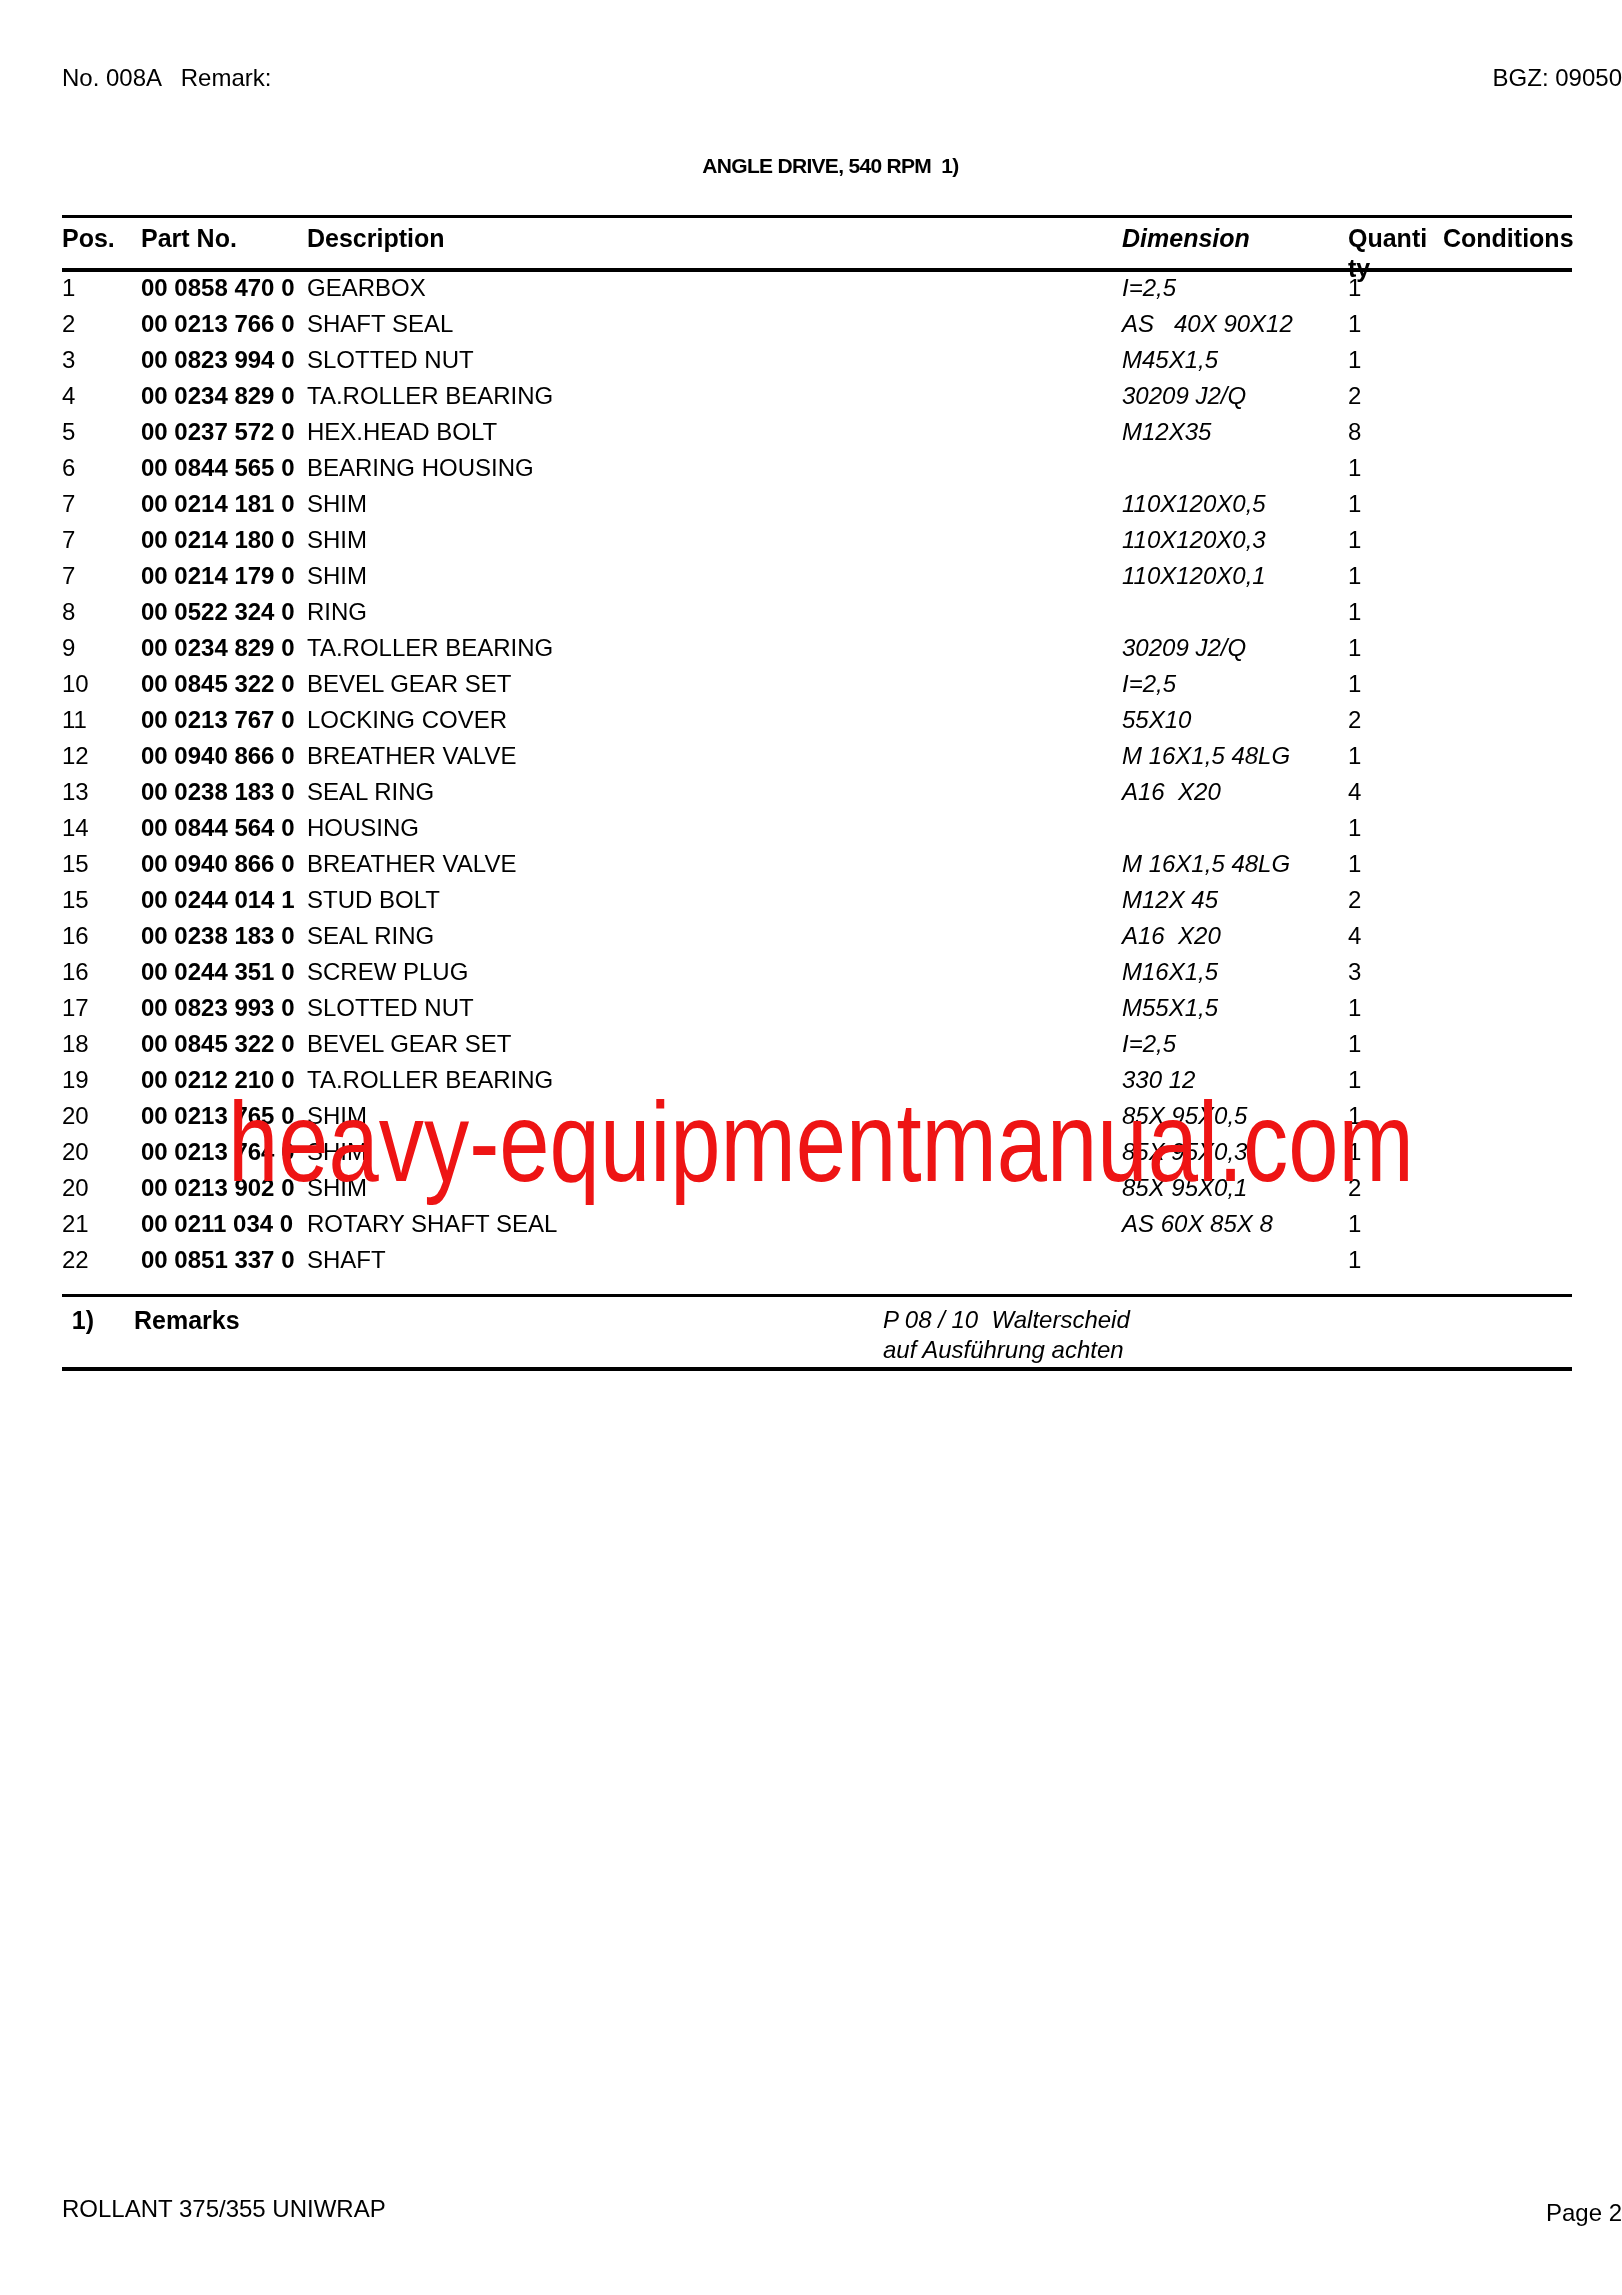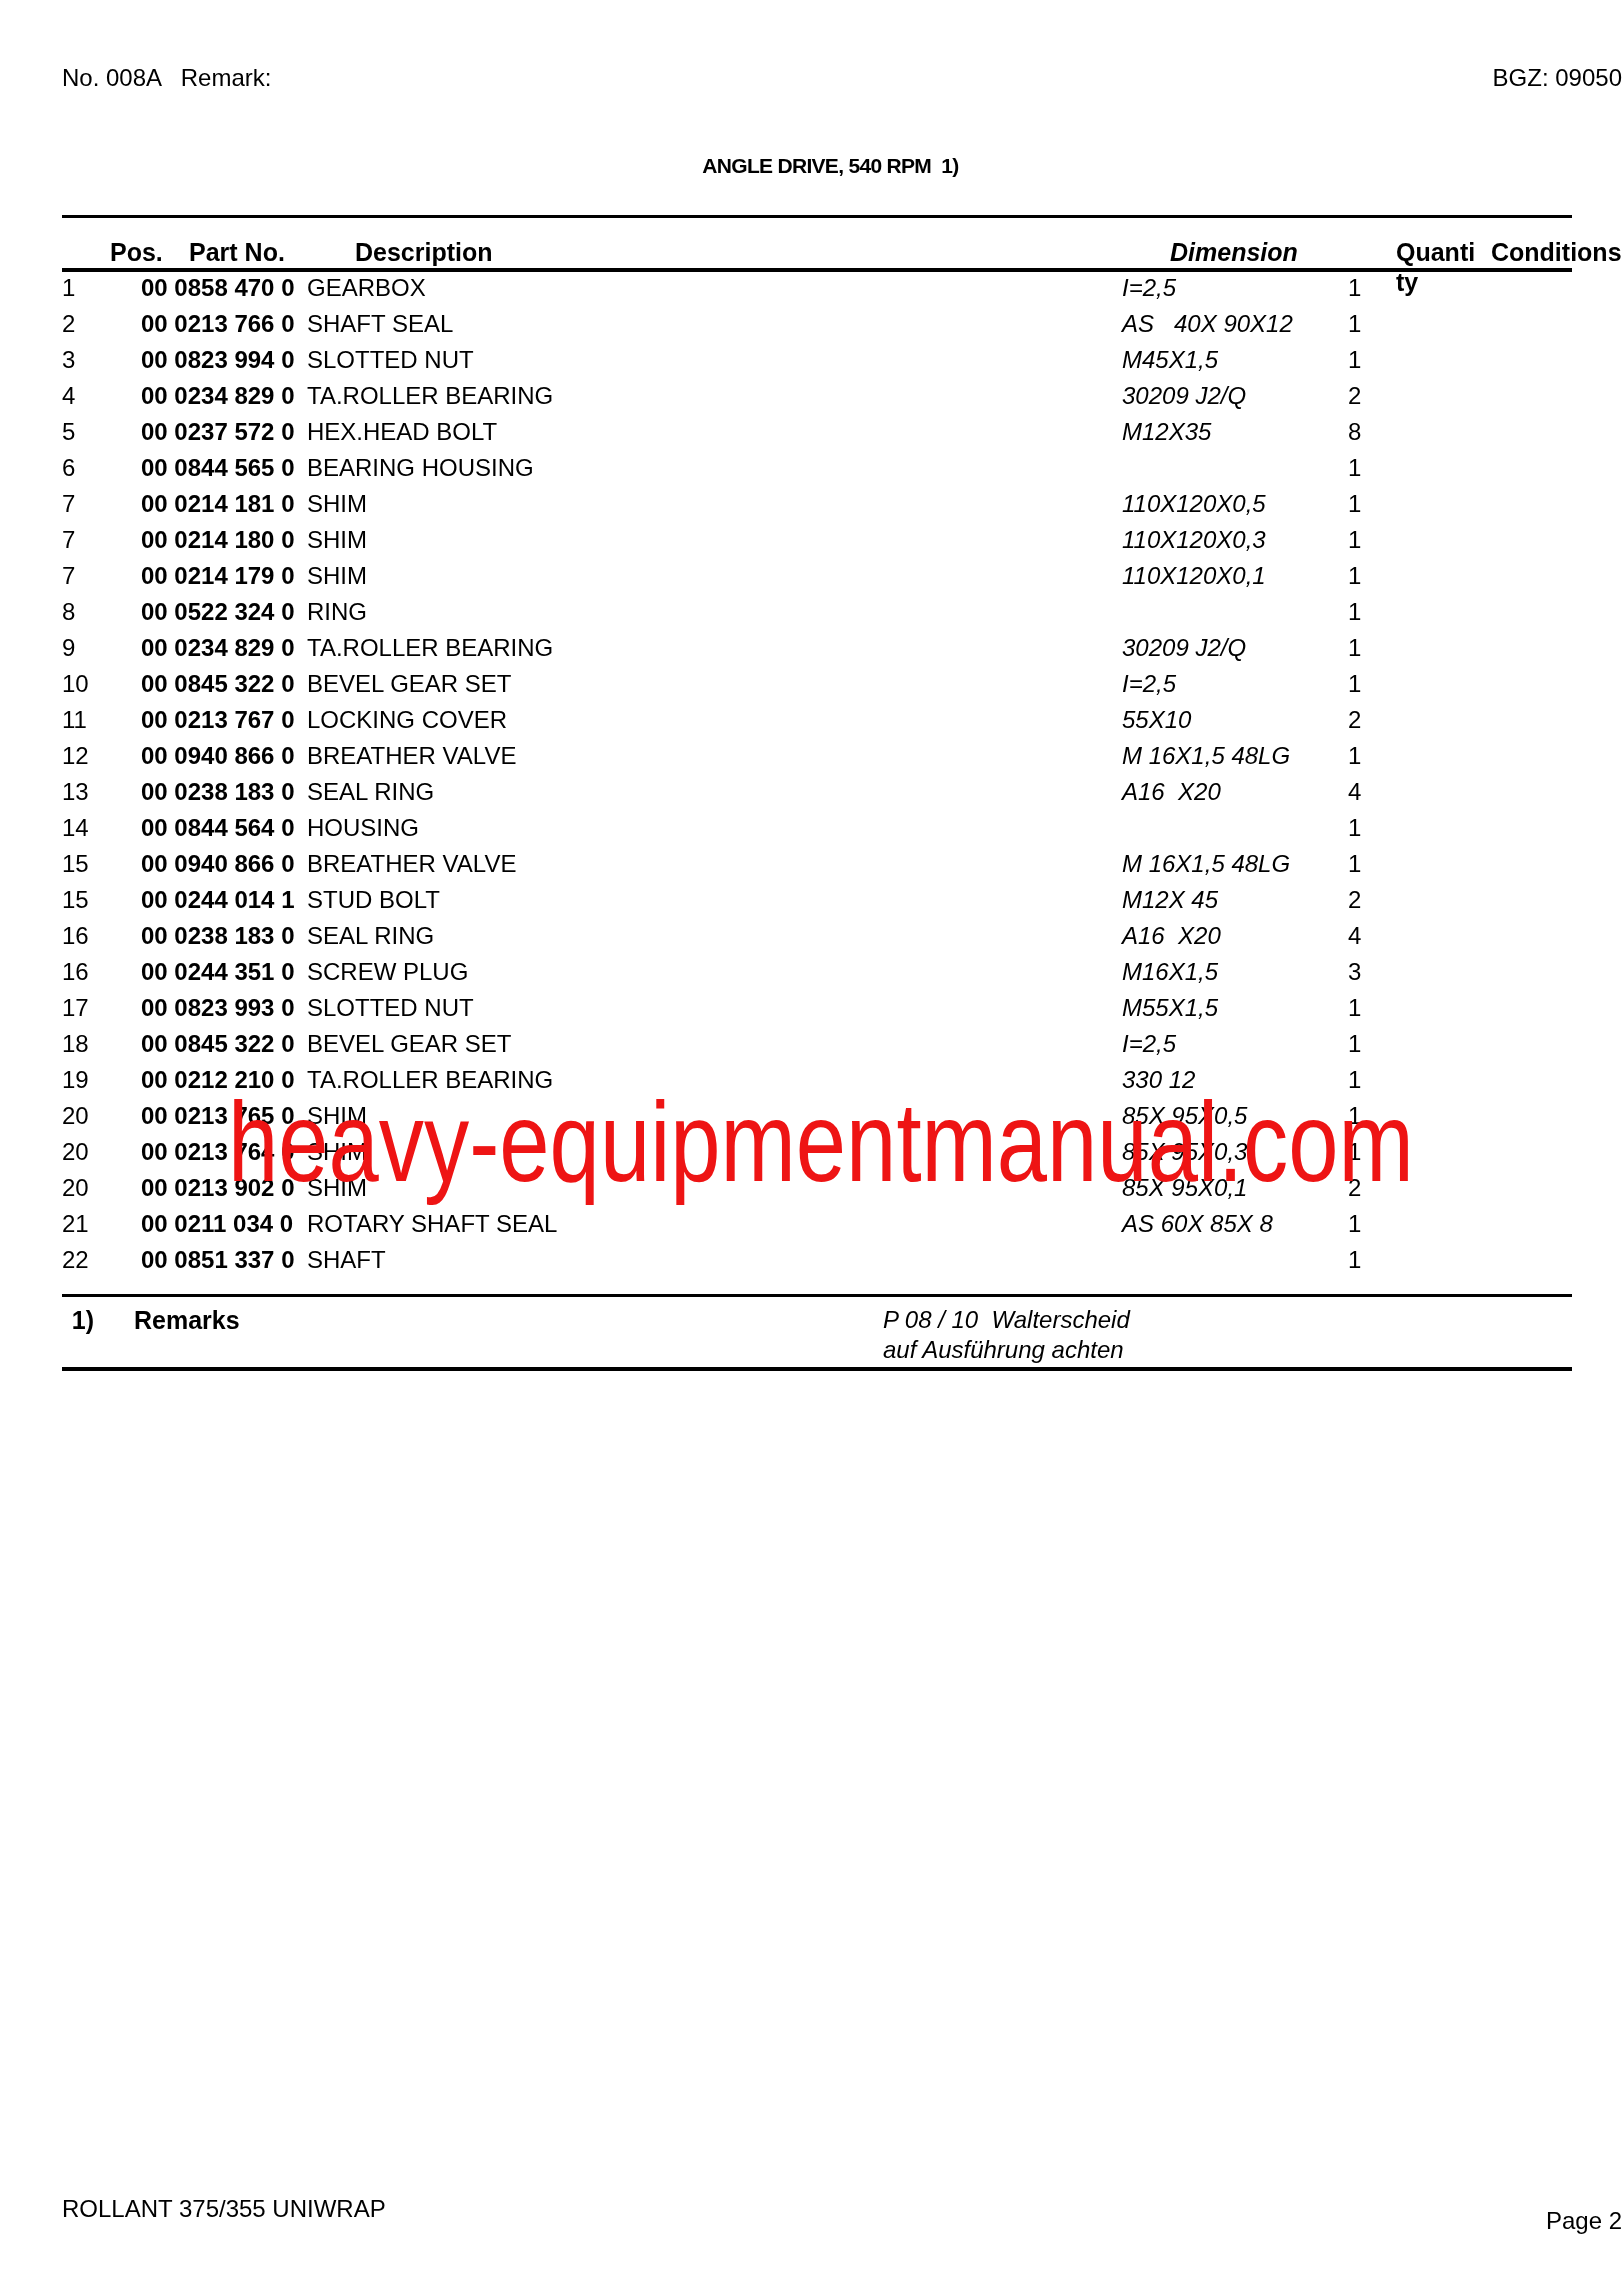--- a/index.html
+++ b/index.html
@@ -19,21 +19,21 @@
   .pagehead .right{position:absolute;right:0;top:0;}
   
   .title{
     position:absolute;top:154px;left:0;width:100%;
     text-align:center;font-size:21px;font-weight:bold;letter-spacing:-0.7px;
   }
   
   .ptable{position:absolute;left:62px;top:215px;width:1510px;}
   .hr{height:3.3px;background:#000;}
   .thead{position:relative;height:50px;font-weight:bold;font-size:25px;}
-  .hcell{position:absolute;top:20px;line-height:29.4px;white-space:pre;margin-left:48px;}
+  .hcell{position:absolute;top:6px;line-height:29.4px;white-space:pre;}
   .c-pos{left:0;}
   .c-part{left:79px;}
   .c-desc{left:245px;}
   .c-dim{left:1060px;font-style:italic;}
   .c-qty{left:1286px;width:79px;}
   .c-cond{left:1381px;}
   .tbody{position:relative;}
   .trow{position:relative;height:36px;}
   .tcell{position:absolute;top:2.6px;line-height:27.5px;font-size:24px;white-space:pre;}
   .tcell.c-part{font-weight:bold;}
@@ -47,21 +47,21 @@
   
   .watermark{
     position:absolute;left:228px;top:1086px;
     font-size:113px;line-height:113px;font-weight:400;
     white-space:nowrap;
     transform:scaleX(0.80);transform-origin:left top;
   }
   
   .pagefoot{position:absolute;top:2195px;left:62px;right:39px;font-size:24px;}
   .pagefoot .left{position:absolute;left:0;top:0;}
-  .pagefoot .right{position:absolute;right:0;top:12px;margin-left:32px;}
+  .pagefoot .right{position:absolute;right:0;top:4px;margin-left:32px;}
 </style>
 </head>
 <body>
 
 <div class="page">
 
   <div class="pagehead">
     <span class="left txt">No. 008A   Remark:</span>
     <span class="right txt">BGZ: 09050</span>
   </div>

